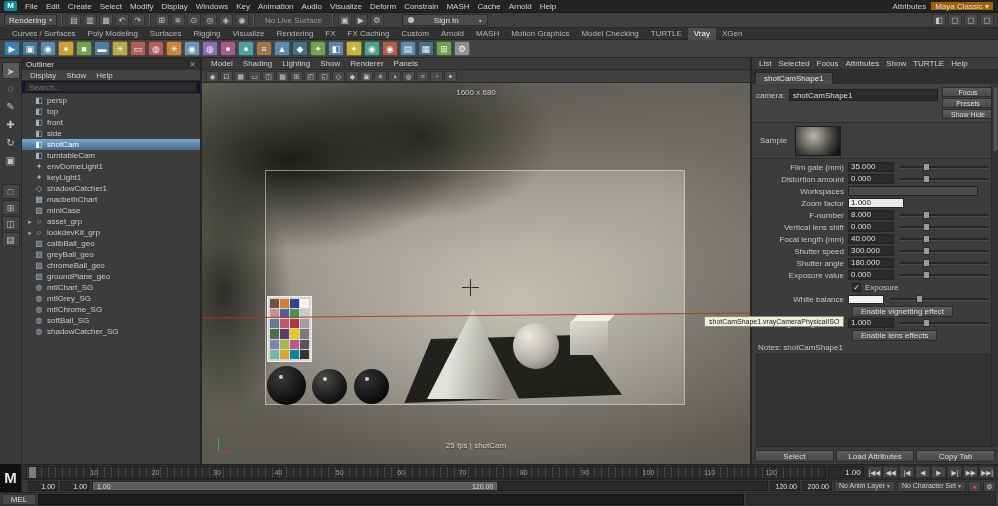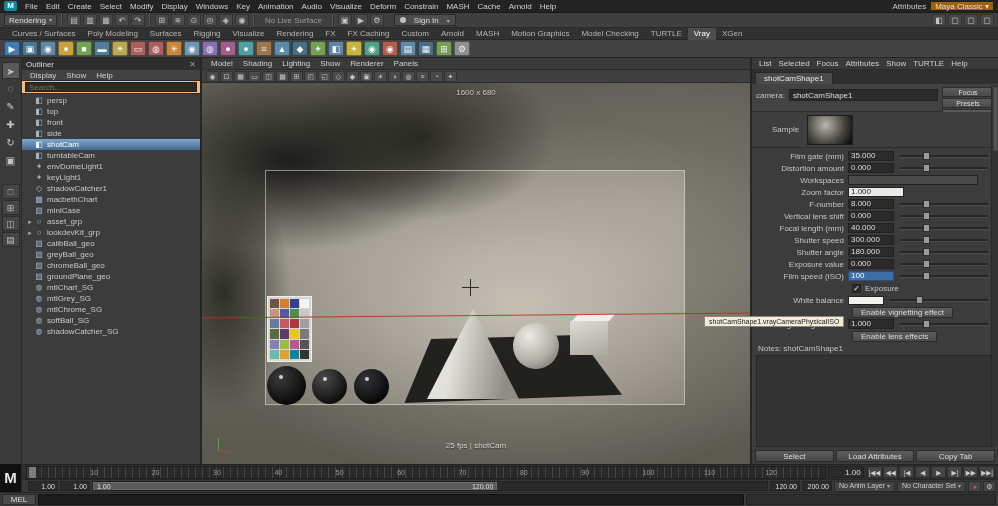--- a/index.html
+++ b/index.html
@@ -14,21 +14,21 @@
 .menu-item{padding:0 4px;color:#cfcfcf;white-space:nowrap;cursor:default}
 #menubar-right{margin-left:auto;display:flex;align-items:center;gap:4px}
 #workspace-dd{background:#a16207;border:1px solid #222;height:10px;line-height:9px;padding:0 4px;color:#ddd}
 
 
 #statusline{top:13px;height:15px;background:#3f3f3f;border-bottom:1px solid #2a2a2a;padding:0 4px;gap:2px;font-size:8px}
 .sl-dd{background:#4c4c4c;border:1px solid #2a2a2a;height:12px;line-height:11px;padding:0 4px;display:flex;align-items:center;gap:3px;color:#ddd}
 .sl-divider{width:2px;height:12px;background:#333;border-left:1px solid #555;margin:0 2px}
 .sl-icon{width:14px;height:12px;background:#494949;border:1px solid #333;color:#c3c3c3;font-size:8px;line-height:11px;text-align:center}
 .sl-text{color:#9a9a9a;padding:0 6px;white-space:nowrap}
-#signin-btn{margin-left:8px;display:flex;align-items:center;gap:8px;background:#4c4c4c;border:1px solid #2a2a2a;height:12px;padding:0 5px;color:#ddd}
+#signin-btn{margin-left:16px;display:flex;align-items:center;gap:20px;background:#4c4c4c;border:1px solid #2a2a2a;height:12px;padding:0 5px;color:#ddd}
 .person-dot{width:6px;height:6px;border-radius:50%;background:#c0c0c0;position:relative}
 #statusline-right{margin-left:auto;display:flex;gap:2px}
 
 
 #shelf-tabs{top:28px;height:12px;background:#313131;border-bottom:1px solid #262626;padding:0 6px;font-size:8px}
 .shelf-tab{padding:0 6px;color:#b5b5b5;white-space:nowrap;height:12px;line-height:12px}
 .shelf-tab.active{background:#4e4e4e;color:#ffffff}
 
 
 #shelf{top:40px;height:18px;background:#434343;border-bottom:1px solid #262626;padding:0 4px;gap:2px}
@@ -42,21 +42,21 @@
 .tool-btn{width:18px;height:17px;color:#c3c3c3;font-size:10px;line-height:17px;text-align:center}
 .tool-btn.sel{background:#5a5a5a;border:1px solid #2c2c2c}
 #layout-btns{margin-top:14px;display:flex;flex-direction:column;gap:1px;align-items:center}
 .layout-btn{width:18px;height:15px;background:#454545;border:1px solid #2c2c2c;color:#bbb;font-size:9px;line-height:14px;text-align:center}
 
 
 #outliner{width:180px;background:#3c3c3c;border-right:2px solid #262626;display:flex;flex-direction:column}
 #outliner-header{height:12px;background:#2e2e2e;display:flex;align-items:center;padding:0 4px;font-size:8px;color:#ddd}
 #outliner-close{margin-left:auto;color:#999}
 #outliner-menus{height:11px;background:#424242;border-bottom:1px solid #2a2a2a;display:flex;gap:2px;padding:0 4px;font-size:8px;align-items:center}
-#outliner-search{height:13px;background:#fdba74;display:flex;align-items:center;padding:1px 3px;border-bottom:1px solid #2e2e2e}
+#outliner-search{height:13px;background:#0f172a;display:flex;align-items:center;padding:1px 3px;border-bottom:1px solid #2e2e2e}
 #outliner-search input{flex:1;height:10px;background:#2b2b2b;border:1px solid #222;color:#ccc;font-size:8px;padding:0 3px;font-family:"Liberation Sans",sans-serif}
 #outliner-list{flex:1;overflow:hidden;background:#3c3c3c;padding-top:1px}
 .ol-row{display:flex;align-items:center;height:11px;padding-left:4px;color:#c8c8c8;font-size:8px;white-space:nowrap}
 .ol-row.selected{background:linear-gradient(#7da7cc,#46688c);color:#fff}
 .ol-expand{width:8px;font-size:7px;color:#aaa;text-align:center}
 .ol-icon{width:10px;font-size:8px;color:#9fb3c4;text-align:center}
 .ol-row.selected .ol-icon{color:#eaf2fa}
 .ol-label{padding-left:3px}
 
 
@@ -92,27 +92,27 @@
 #view-axis{position:absolute;left:8px;bottom:12px;width:18px;height:18px}
 #axis-y{position:absolute;left:8px;bottom:0;width:1px;height:14px;background:#3fae3f}
 #axis-x{position:absolute;left:8px;bottom:0;width:13px;height:1px;background:#b03f3f}
 
 
 #attr{width:246px;background:#3c3c3c;display:flex;flex-direction:column;position:relative}
 #ae-menus{height:12px;background:#3a3a3a;border-bottom:1px solid #2b2b2b;display:flex;gap:1px;padding:0 4px;align-items:center;font-size:8px}
 #ae-menus .menu-item{padding:0 3px}
 #ae-tabstrip{height:14px;background:#2f2f2f;display:flex;align-items:flex-end;padding:0 3px}
 #ae-tab{background:#4a4a4a;border:1px solid #272727;border-bottom:none;height:12px;line-height:11px;padding:0 8px;font-size:8px;color:#e5e5e5}
-#ae-camera-row{height:28px;background:#424242;border-bottom:1px solid #2e2e2e;display:flex;padding:3px 4px;gap:4px}
+#ae-camera-row{height:39px;background:#424242;border-bottom:1px solid #2e2e2e;display:flex;padding:3px 4px;gap:4px}
 #ae-camera-left{flex:1;display:flex;align-items:flex-start;gap:4px;padding-top:2px}
 #ae-camera-label{color:#c4c4c4;font-size:8px;padding-top:2px}
 #ae-camera-field{flex:1;height:12px;background:#2b2b2b;border:1px solid #222;color:#ddd;font-size:8px;padding:0 3px;font-family:"Liberation Sans",sans-serif}
 #ae-camera-btns{width:52px;display:flex;flex-direction:column;gap:1px}
 .ae-btn{height:10px;background:linear-gradient(#5d5d5d,#4a4a4a);border:1px solid #2c2c2c;color:#ddd;font-size:7px;line-height:9px;text-align:center}
-#ae-sample-row{height:36px;background:#3e3e3e;border-bottom:1px solid #2e2e2e;display:flex;align-items:center;gap:8px;padding:0 20px}
+#ae-sample-row{height:36px;background:#3e3e3e;border-bottom:1px solid #2e2e2e;display:flex;align-items:center;gap:8px;padding:0 8px}
 #ae-sample-label{font-size:8px;color:#c4c4c4}
 #ae-swatch{width:46px;height:30px;background:radial-gradient(circle at 40% 32%,#b9b6ad,#4c4a44 55%,#121210 90%);border:1px solid #1e1e1e}
 #ae-rows{padding-top:2px}
 .ae-row{display:flex;align-items:center;height:12px;padding-right:8px}
 .ae-label{width:96px;text-align:right;padding-right:4px;color:#c4c4c4;font-size:8px;white-space:nowrap;overflow:hidden}
 .ae-value{width:46px;height:10px;background:#2b2b2b;border:1px solid #222;color:#ddd;font-size:8px;line-height:8px;padding:0 2px;display:none}
 .ae-dd{display:none;color:#bbb;font-size:7px;margin-left:-9px;pointer-events:none}
 .ae-checkbox{display:none;width:9px;height:9px;background:#2b2b2b;border:1px solid #222;color:#e8e8e8;font-size:8px;line-height:8px;text-align:center}
 .ae-colorswatch{display:none;width:36px;height:9px;background:#f2f2ee;border:1px solid #222}
 .ae-chipbtn{display:none;background:linear-gradient(#5d5d5d,#4a4a4a);border:1px solid #2c2c2c;padding:0 8px;height:11px;line-height:10px;font-size:8px;color:#ddd;margin-left:100px;white-space:nowrap}
@@ -722,29 +722,20 @@
           <div class="ae-row slider">
             <span class="ae-label">Exposure value</span>
 
             <span class="ae-value">0.000</span>
 
             <span class="ae-slider">
               <span class="ae-handle"></span>
             </span>
           </div>
 
-          <div class="ae-row slider highlight">
-            <span class="ae-label">Film speed (ISO)</span>
-
-            <span class="ae-value">100</span>
-
-            <span class="ae-slider">
-              <span class="ae-handle"></span>
-            </span>
-          </div>
 
           <div class="ae-row check">
             <span class="ae-label">Exposure</span>
             <span class="ae-checkbox">✓</span>
 
           </div>
 
           <div class="ae-row swatch">
             <span class="ae-label">White balance</span>
 

